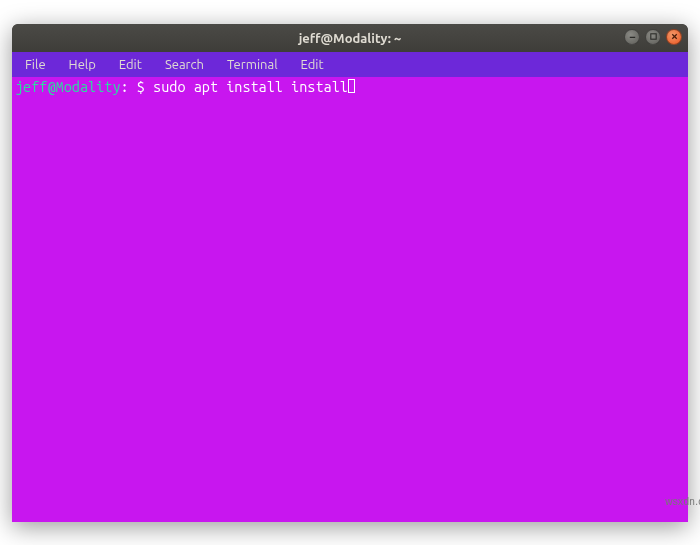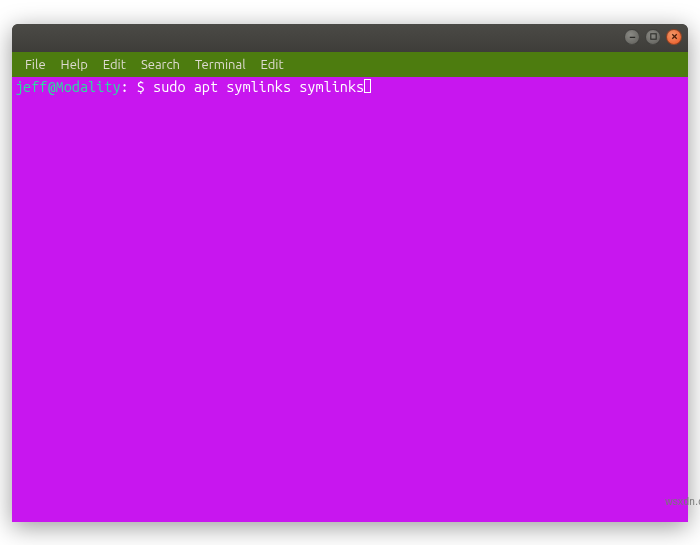--- a/index.html
+++ b/index.html
@@ -54,25 +54,25 @@
       display: flex;
       align-items: center;
       justify-content: center;
     }
     .wbtn-min { background: radial-gradient(circle at 40% 35%, #8a8a85, #5e5d58); }
     .wbtn-max { background: radial-gradient(circle at 40% 35%, #8a8a85, #5e5d58); }
     .wbtn-close { background: radial-gradient(circle at 40% 35%, #f39a6a, #e95420); }
     .wbtn svg { width: 9px; height: 9px; }
     .menubar {
       height: 25px;
-      background: #4d7c0f;
+      background: #6d28d9;
       display: flex;
       align-items: center;
       padding: 0 6px;
-      gap: 1px;
+      gap: 9px;
     }
     .menuitem {
       color: #dfdbd2;
       font-size: 13px;
       padding: 3px 7px;
       cursor: default;
     }
     .terminal {
       background: #c816ef;
       height: 445px;
@@ -106,20 +106,21 @@
       font-family: sans-serif;
       letter-spacing: 0.3px;
     }
   </style>
 </head>
 <body>
 
 <div class="window">
 
   <div class="titlebar">
+    <div class="title">jeff@Modality: ~</div>
     <div class="window-controls">
       <div class="wbtn wbtn-min">
         <svg viewBox="0 0 10 10">
             <line x1="2" y1="6" x2="8" y2="6" stroke="#2b2b28" stroke-width="1.4"></line>
           </svg>
       </div>
       <div class="wbtn wbtn-max">
         <svg viewBox="0 0 10 10">
             <rect x="2" y="2" width="6" height="6" fill="none" stroke="#2b2b28" stroke-width="1.2"></rect>
           </svg>
@@ -136,18 +137,18 @@
   <div class="menubar">
     <span class="menuitem">File</span>
     <span class="menuitem">Help</span>
     <span class="menuitem">Edit</span>
     <span class="menuitem">Search</span>
     <span class="menuitem">Terminal</span>
     <span class="menuitem">Edit</span>
   </div>
 
   <div class="terminal">
-    <div class="line"><span class="prompt-user">jeff@Modality</span><span class="prompt-colon">: </span><span class="prompt-dollar">$ </span><span class="cmd">sudo apt symlinks symlinks</span><span class="cursor"></span></div>
+    <div class="line"><span class="prompt-user">jeff@Modality</span><span class="prompt-colon">: </span><span class="prompt-dollar">$ </span><span class="cmd">sudo apt install install</span><span class="cursor"></span></div>
   </div>
 
 </div>
 
 <div class="watermark">wsxdn.com</div>
 
 </body></html>

